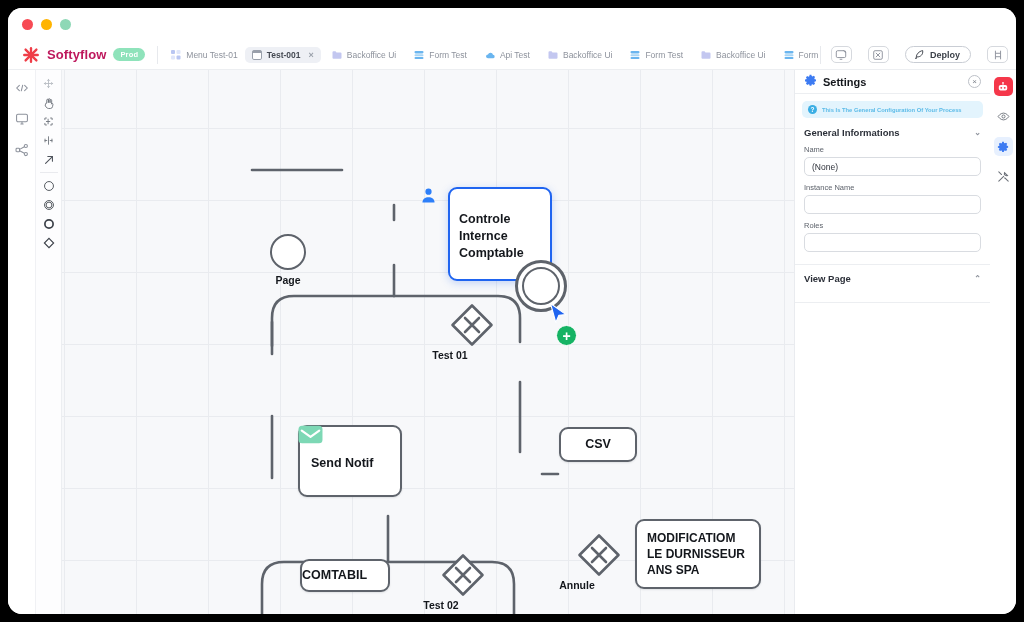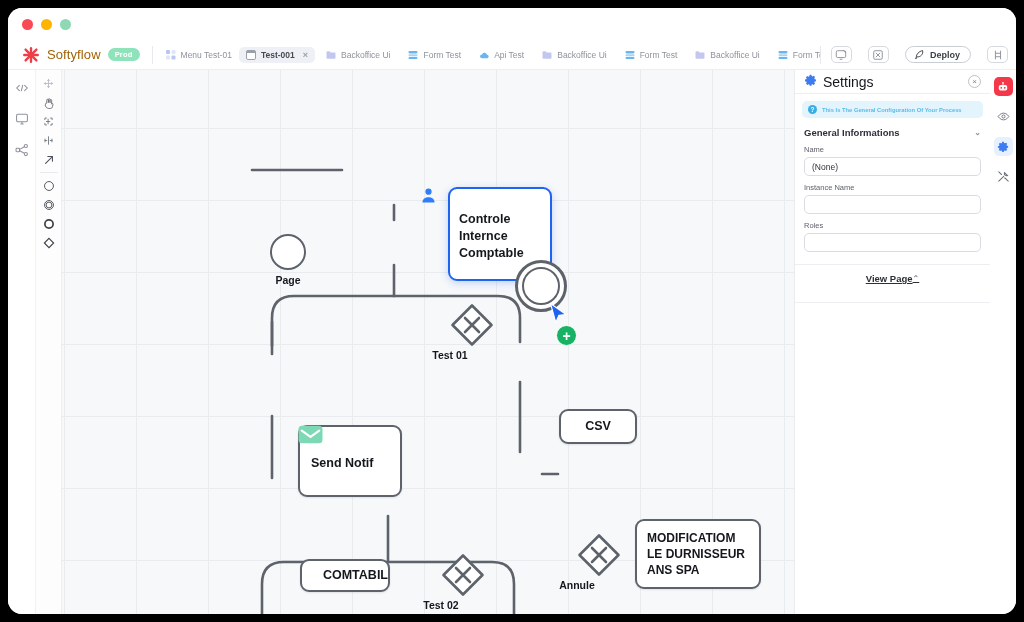--- a/index.html
+++ b/index.html
@@ -32,21 +32,21 @@
 
   
   .header {
     height: 30px; flex: 0 0 30px;
     display: flex; align-items: center;
     background: #ffffff;
     border-bottom: 1px solid #eceef1;
   }
   .brand { display: flex; align-items: center; gap: 7px; padding: 0 12px 0 14px; }
   .logo-x { width: 18px; height: 18px; position: relative; }
-  .brand-name { font-size: 13px; font-weight: 400; color: #a16207; letter-spacing: .1px; }
+  .brand-name { font-size: 13px; font-weight: 700; color: #be185d; letter-spacing: .1px; }
   .badge-prod {
     background: #8fe3bb; color: #ffffff;
     font-size: 7.5px; font-weight: 700;
     border-radius: 8px; padding: 2px 7px;
     letter-spacing: .2px;
   }
   .vdiv { width: 1px; height: 18px; background: #e7e9ed; }
   .tabs { display: flex; align-items: center; flex: 1; overflow: hidden; padding-left: 6px; }
   .tab {
     display: flex; align-items: center; gap: 5px;
@@ -124,21 +124,21 @@
   
   .settings {
     width: 196px; flex: 0 0 196px;
     background: #ffffff; border-left: 1px solid #e9ebef;
     display: flex; flex-direction: column;
   }
   .st-head {
     height: 24px; display: flex; align-items: center; gap: 6px;
     padding: 0 9px; border-bottom: 1px solid #eceef1;
   }
-  .st-title { font-size: 14px; font-weight: 400; color: #14171c; flex: 1; }
+  .st-title { font-size: 11px; font-weight: 700; color: #14171c; flex: 1; }
   .st-close {
     width: 13px; height: 13px; border: 1px solid #bcc0c7; border-radius: 50%;
     display: flex; align-items: center; justify-content: center;
     font-size: 8px; color: #7d828b;
   }
   .st-card { margin: 7px 7px 0; }
   .st-info {
     background: #e3f4fd; border-radius: 5px;
     display: flex; align-items: center; gap: 5px;
     padding: 4px 6px; font-size: 5.8px; color: #5bbbe8; font-weight: 600;
@@ -154,22 +154,22 @@
   .chev { font-size: 8px; color: #8d929c; }
   .st-field { margin: 7px 9px 0; }
   .st-flabel { font-size: 7.5px; color: #5d626b; margin-bottom: 3px; }
   .st-input {
     height: 19px; border: 1px solid #d9dce1; border-radius: 5px;
     background: #fff; display: flex; align-items: center;
     padding: 0 7px; font-size: 8.5px; color: #2c3039;
   }
   .st-divider { height: 1px; background: #eceef1; margin: 10px 0 0; }
   .st-foot {
-    display: flex; align-items: center; justify-content: center;
-    padding: 8px 9px; font-size: 9.5px; font-weight: 700; color: #2c3039; text-decoration: underline;
+    display: flex; align-items: center; justify-content: space-between;
+    padding: 8px 9px; font-size: 9.5px; font-weight: 700; color: #2c3039;
   }
 
   
   .rail-right {
     width: 26px; flex: 0 0 26px; background: #fff;
     display: flex; flex-direction: column; align-items: center;
     padding-top: 7px; gap: 11px;
   }
   .rr-ico {
     width: 19px; height: 19px; border-radius: 5px;
@@ -491,28 +491,28 @@
           <span style="margin-bottom:5px;">
             <svg viewBox="0 0 24 18" width="25" height="19">
               <rect x="0.5" y="0.5" width="23" height="17" rx="3.4" fill="#7dd8b5"></rect>
               <path d="M3.6 5.2l8.4 6 8.4-6" fill="none" stroke="#fff" stroke-width="2.1" stroke-linecap="round" stroke-linejoin="round"></path>
             </svg>
           </span>
           <span class="nd-label">Send Notif</span>
         </div>
       </div>
 
-      <div class="node" style="left:497px;top:339px;">
+      <div class="node" style="left:497px;top:357px;">
         <div class="nd-box" style="width:78px;height:35px;align-items:center;">
           <span class="nd-label">CSV</span>
         </div>
       </div>
 
       <div class="node" style="left:238px;top:489px;">
-        <div class="nd-box" style="width:90px;height:33px;align-items:flex-end;">
+        <div class="nd-box" style="width:90px;height:33px;align-items:flex-start;">
           <span class="nd-label">COMTABIL</span>
         </div>
       </div>
 
       <div class="node" style="left:379px;top:483px;">
         <svg viewBox="0 0 44 44" width="44" height="44">
           <path d="M22 2.5L41.5 22 22 41.5 2.5 22z" fill="#fff" stroke="#5e636b" stroke-width="2.6" stroke-linejoin="round"></path>
           <path d="M15 15l14 14M29 15L15 29" stroke="#5e636b" stroke-width="2.6" stroke-linecap="round"></path>
         </svg>
         <div class="ev-label" style="top:46px;">Test 02</div>

